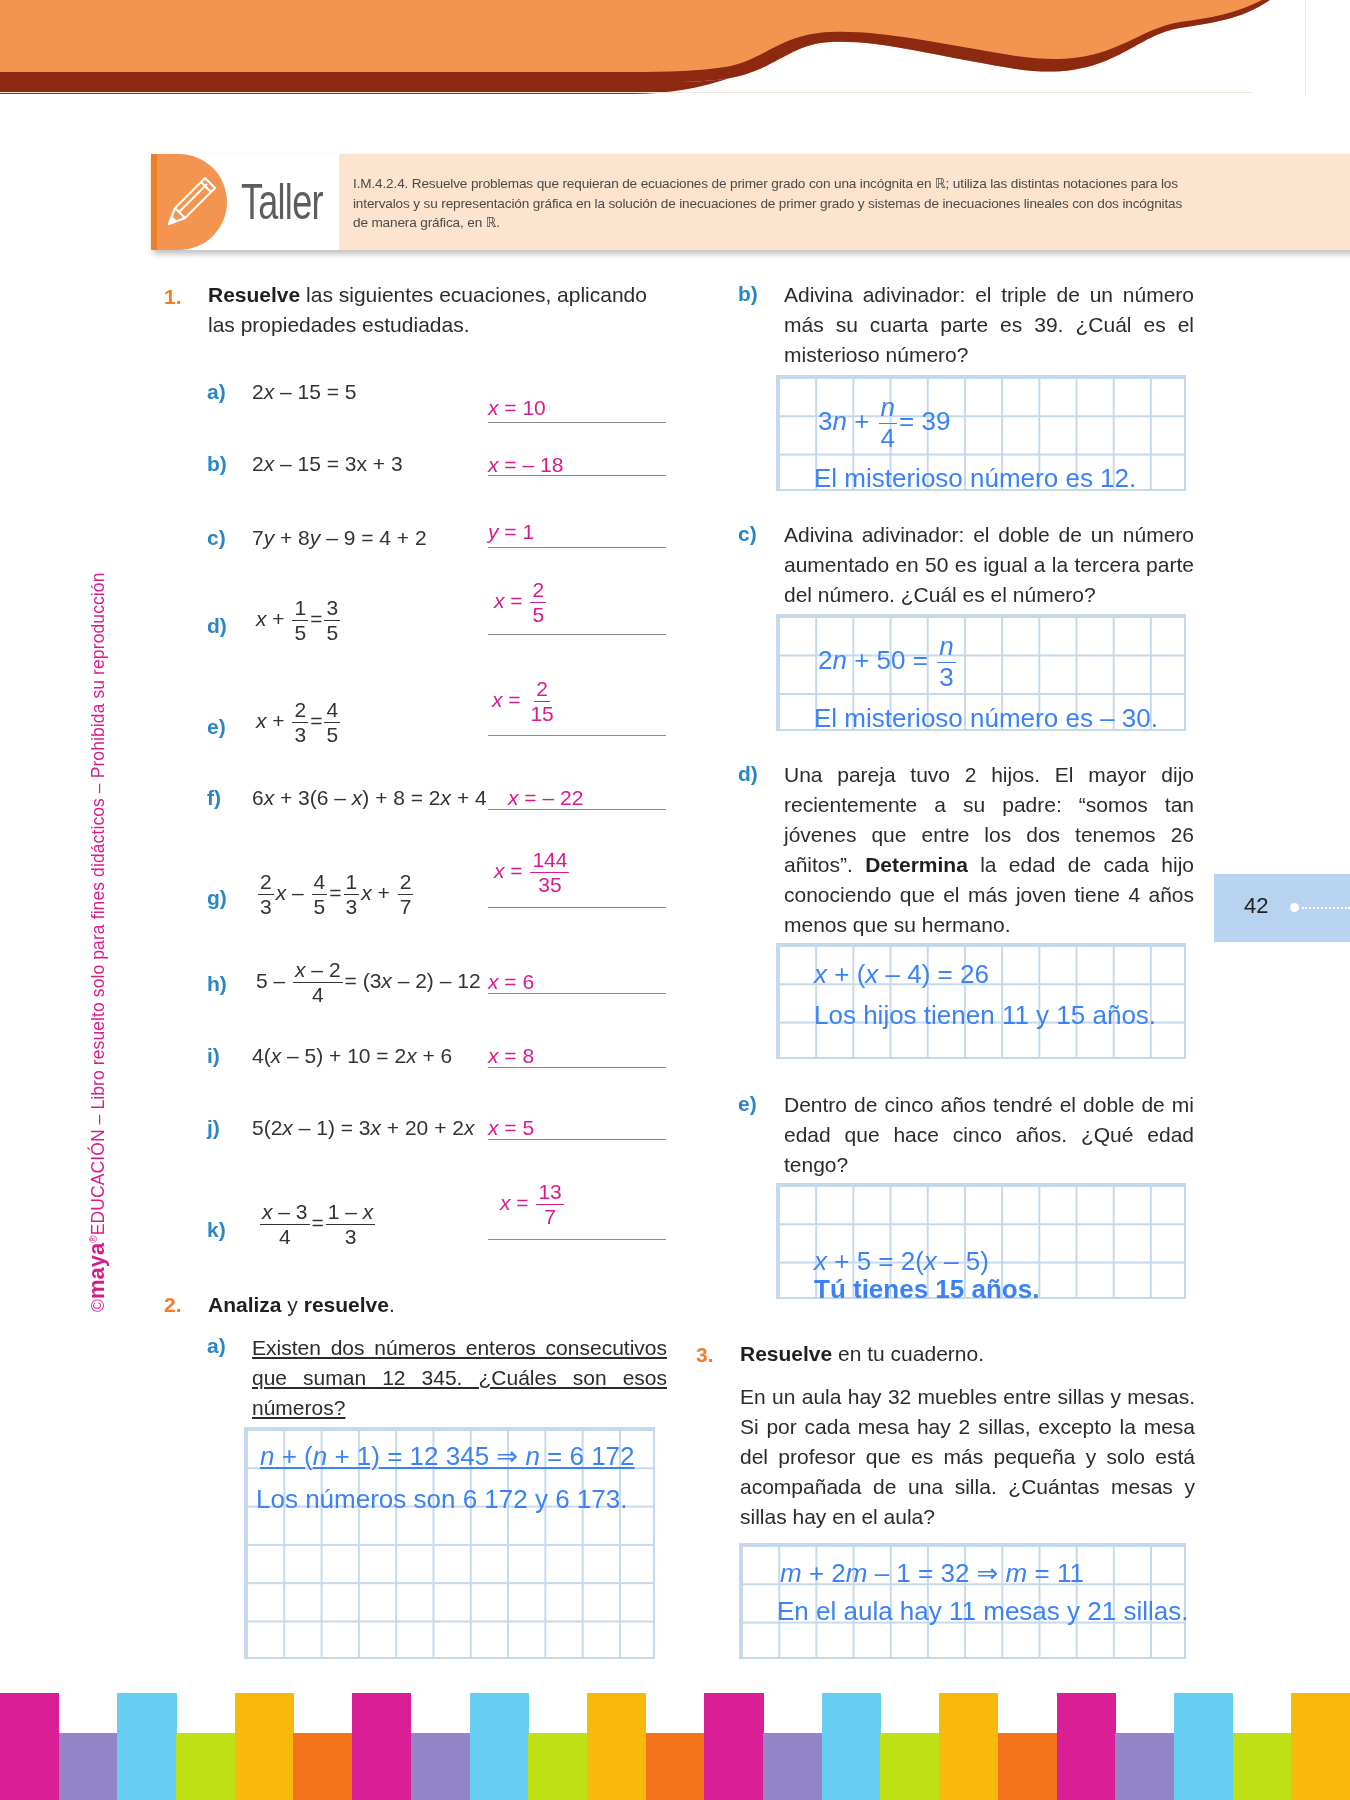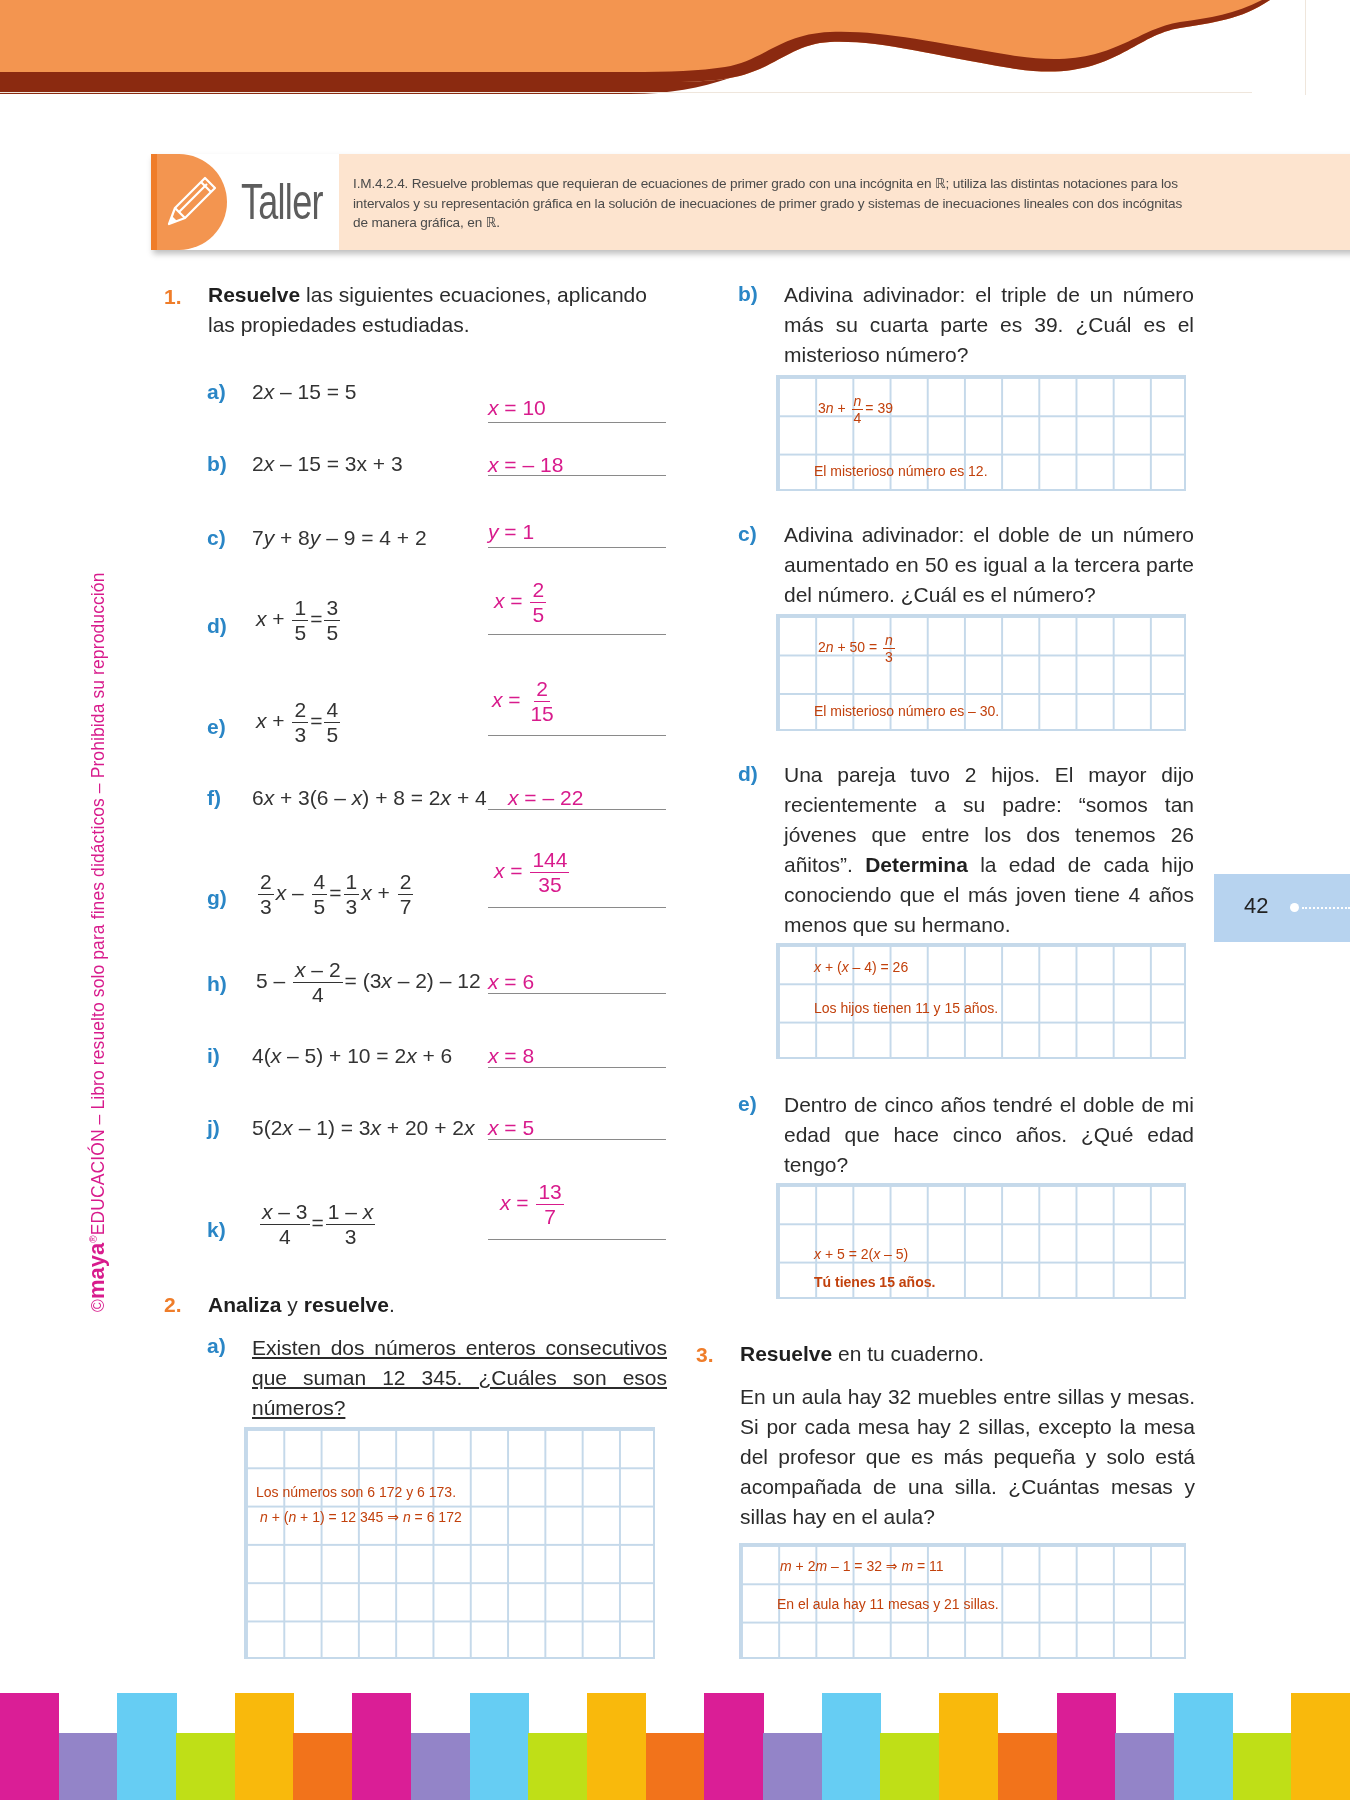--- a/index.html
+++ b/index.html
@@ -47,21 +47,21 @@
   .frac { display: inline-flex; flex-direction: column; align-items: center; vertical-align: middle; margin: 0 2px; line-height: 1.15; }
   .frac .n { border-bottom: 1.5px solid currentColor; padding: 0 2px; }
   .frac .d { padding: 0 2px; }
 
   
   .grid { position: absolute; border: 2px solid #c5d9ea;
     background-image:
       linear-gradient(to right, #c5d9ea 2px, transparent 2px),
       linear-gradient(to bottom, #c5d9ea 2px, transparent 2px);
   }
-  .grid-line { position: absolute; color: #c2410c; font-size: 14px; white-space: nowrap; }
+  .grid-line { position: absolute; color: #3b82f6; font-size: 26px; white-space: nowrap; }
   .grid-line i { font-style: italic; }
 
   
   .stripe { position: absolute; width: 59px; bottom: 0; }
 </style>
 </head>
 <body>
 
 <svg id="wave" viewBox="0 0 1350 100" preserveAspectRatio="none">
   <path d="M0 0 H1270 C1240 20 1215 22 1180 28 C1130 36 1110 85 1010 68 C930 55 880 40 830 42 C790 44 775 70 730 78 C700 83 670 82 630 82 H0 Z" fill="#f39550"></path>
@@ -191,21 +191,21 @@
       <span class="n">13</span>
       <span class="d">7</span>
     </span></div>
 
 <div class="abs q" style="left:164px; top:1290px;"><span class="num-o">2.</span></div>
 <div class="abs q" style="left:208px; top:1290px;"><b>Analiza</b><span> y </span><b>resuelve</b><span>.</span></div>
 
 <div class="abs lbl" style="left:207px; top:1334px;">a)</div>
 <div class="abs q just" style="left:252px; top:1333px; width:415px;text-decoration:underline;">Existen dos números enteros consecutivos que suman 12 345. ¿Cuáles son esos números?</div>
 <div class="grid" style="left:244px; top:1427px; width:411px; height:232px; background-size:37.3px 38.3px;"></div>
-<div class="grid-line" style="left:260px; top:1509px;"><i>n</i> + (<i>n</i> + 1) = 12 345 ⇒ <i>n</i> = 6 172</div>
+<div class="grid-line" style="left:260px; top:1441px;text-decoration:underline;"><i>n</i> + (<i>n</i> + 1) = 12 345 ⇒ <i>n</i> = 6 172</div>
 <div class="grid-line" style="left:256px; top:1484px;">Los números son 6 172 y 6 173.</div>
 
 <div class="abs lbl" style="left:738px; top:282px;">b)</div>
 <div class="abs q just" style="left:784px; top:280px; width:410px;">Adivina adivinador: el triple de un número más su cuarta parte es 39. ¿Cuál es el misterioso número?</div>
 <div class="grid" style="left:776px; top:375px; width:410px; height:116px; background-size:37.2px 38.3px;"></div>
 <div class="grid-line" style="left:818px; top:393px;">3<i>n</i> + <span class="frac">
       <span class="n"><i>n</i></span>
       <span class="d">4</span>
     </span>= 39</div>
 <div class="grid-line" style="left:814px; top:463px;">El misterioso número es 12.</div>

